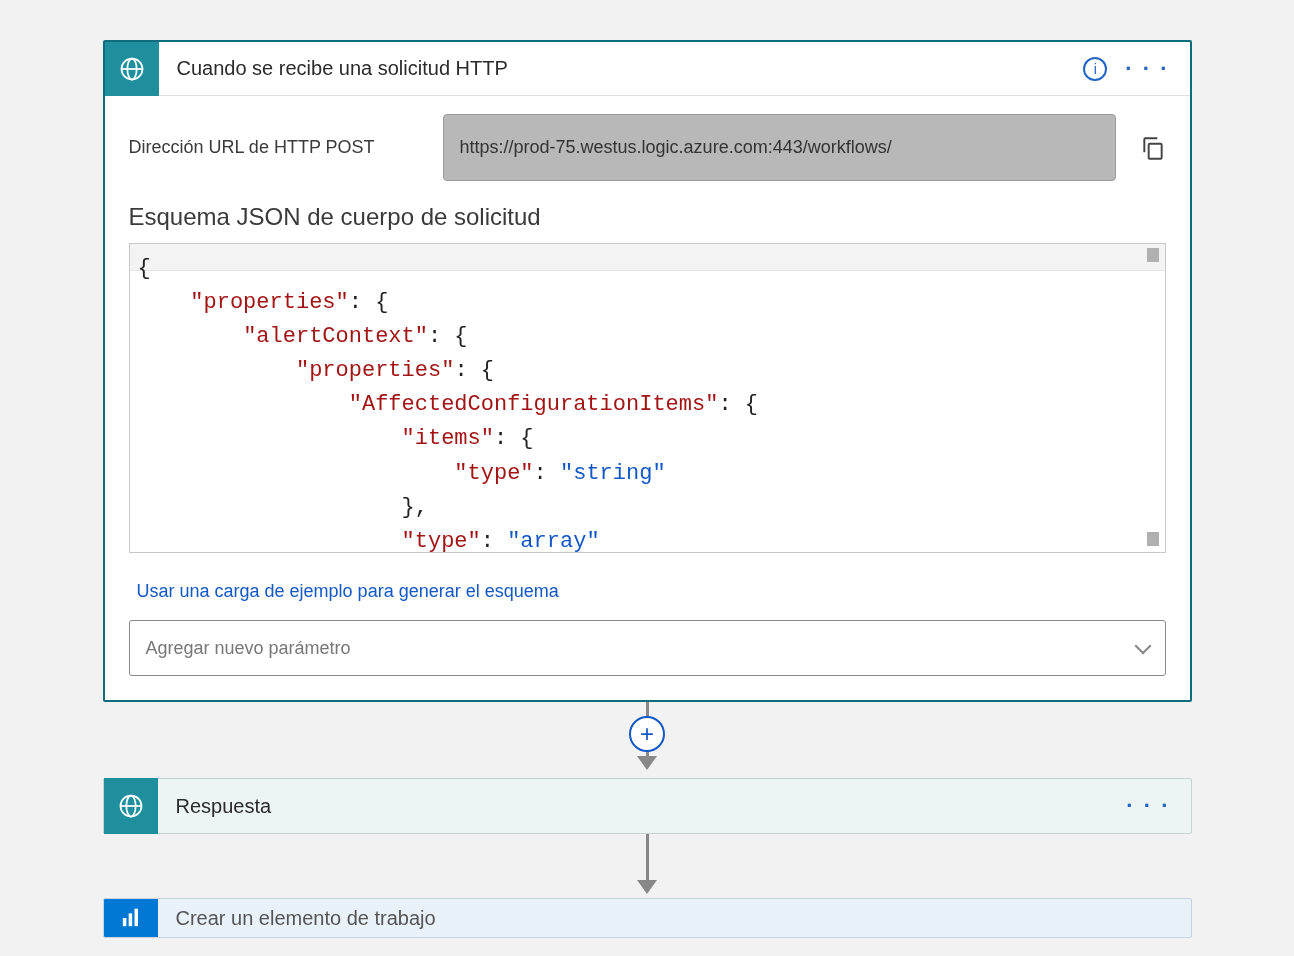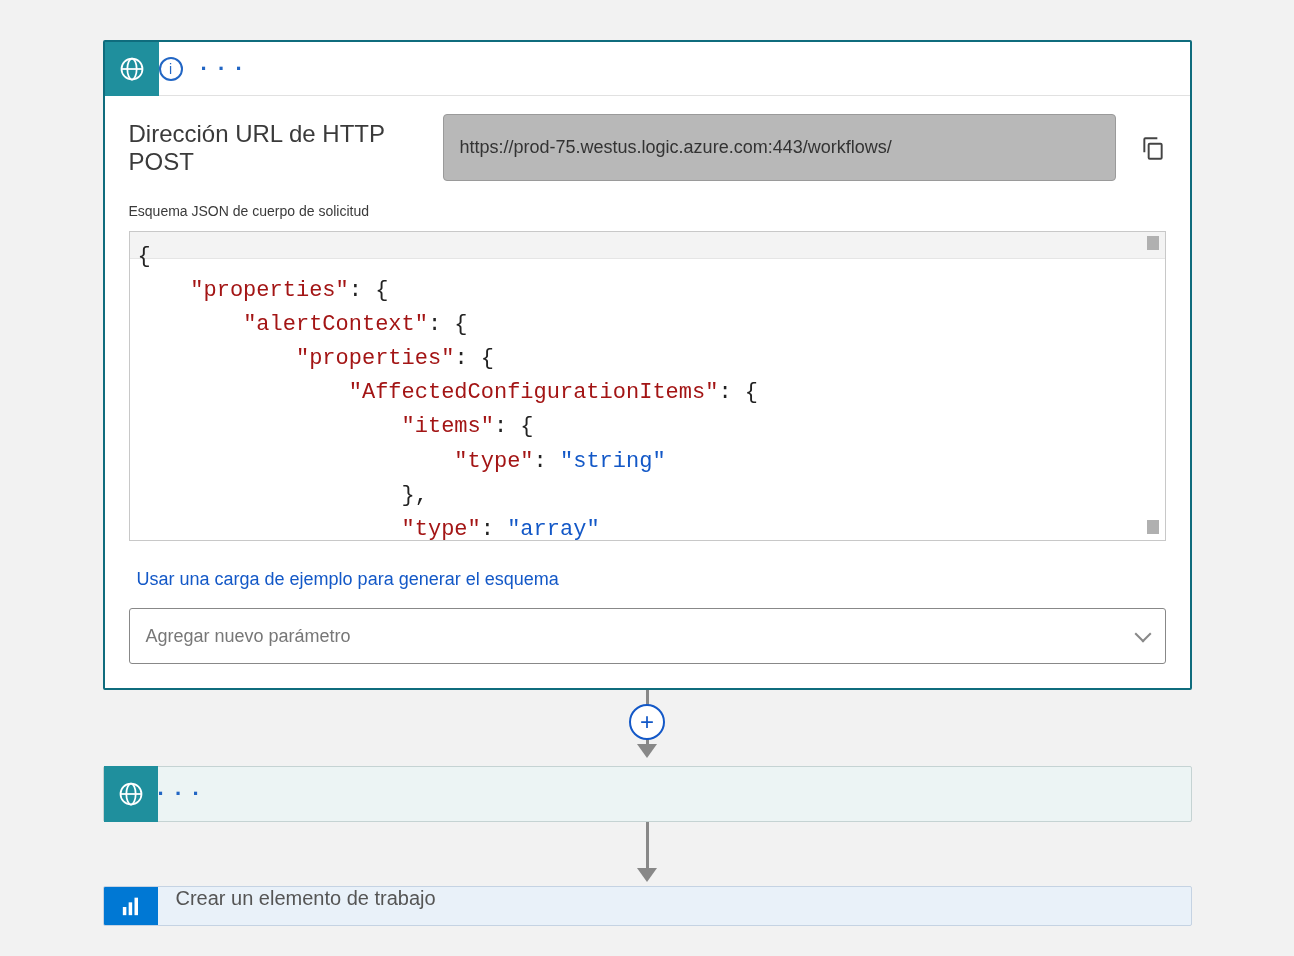--- a/index.html
+++ b/index.html
@@ -71,41 +71,41 @@
     padding: 18px 24px 24px 24px;
   }
   .row {
     display: flex;
     align-items: center;
     gap: 24px;
     margin-bottom: 22px;
   }
   .row-label {
     width: 290px;
-    font-size: 24px;
+    font-size: 18px;
     color: #3a3a3a;
   }
   .url-box {
     flex: 1;
     background: #b8b8b8;
     border: 1px solid #9a9a9a;
     border-radius: 4px;
     padding: 22px 16px;
     font-size: 18px;
     color: #333;
   }
   .copy-btn {
     width: 26px;
     height: 26px;
     cursor: pointer;
     color: #444;
   }
   .copy-btn svg { width: 100%; height: 100%; }
   .schema-label {
-    font-size: 14px;
+    font-size: 24px;
     color: #3a3a3a;
     margin-bottom: 12px;
     margin-top: 12px;
   }
   .code-editor {
     border: 1px solid #c8c8c8;
     height: 310px;
     overflow: hidden;
     position: relative;
     font-family: "Consolas", "Courier New", monospace;
@@ -227,20 +227,21 @@
     flex: 1;
     padding-left: 18px;
     font-size: 20px;
     color: #2b2b2b;
   }
   .collapsed-actions {
     padding-right: 20px;
   }
   .workitem-card {
     display: flex;
+    align-items: center;
     height: 40px;
     background: #e9f1f9;
     border: 1px solid #c5d3e3;
     border-radius: 2px;
     overflow: hidden;
   }
   .workitem-card .header-icon {
     background: #0078d4;
     height: 40px;
     width: 54px;
@@ -256,20 +257,21 @@
 
   <div class="card">
     <div class="card-header">
       <div class="header-icon">
         <svg viewBox="0 0 24 24" fill="none" stroke="#fff" stroke-width="1.5">
           <circle cx="12" cy="12" r="9"></circle>
           <ellipse cx="12" cy="12" rx="4" ry="9"></ellipse>
           <line x1="3" y1="12" x2="21" y2="12"></line>
         </svg>
       </div>
+      <div class="header-title">Cuando se recibe una solicitud HTTP</div>
       <div class="header-actions">
         <div class="info-circle">i</div>
         <div class="dots">· · ·</div>
       </div>
     </div>
 
     <div class="card-body">
       <div class="row">
         <div class="row-label">Dirección URL de HTTP POST</div>
         <div class="url-box">https://prod-75.westus.logic.azure.com:443/workflows/</div>
@@ -317,20 +319,21 @@
   </div>
 
   <div class="collapsed-card">
     <div class="header-icon">
       <svg viewBox="0 0 24 24" fill="none" stroke="#fff" stroke-width="1.5">
         <circle cx="12" cy="12" r="9"></circle>
         <ellipse cx="12" cy="12" rx="4" ry="9"></ellipse>
         <line x1="3" y1="12" x2="21" y2="12"></line>
       </svg>
     </div>
+    <div class="collapsed-title">Respuesta</div>
     <div class="collapsed-actions">
       <div class="dots">· · ·</div>
     </div>
   </div>
 
   <div class="connector" style="height:64px;">
     <div class="connector-line-short" style="height:48px;"></div>
     <div class="connector-arrow"></div>
   </div>
 

